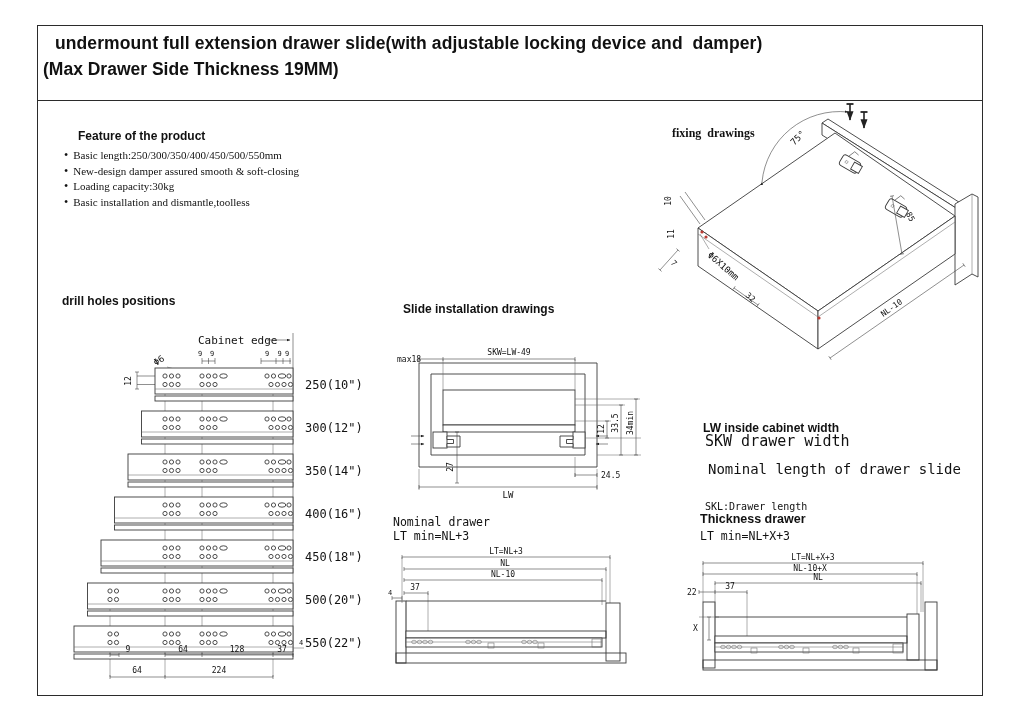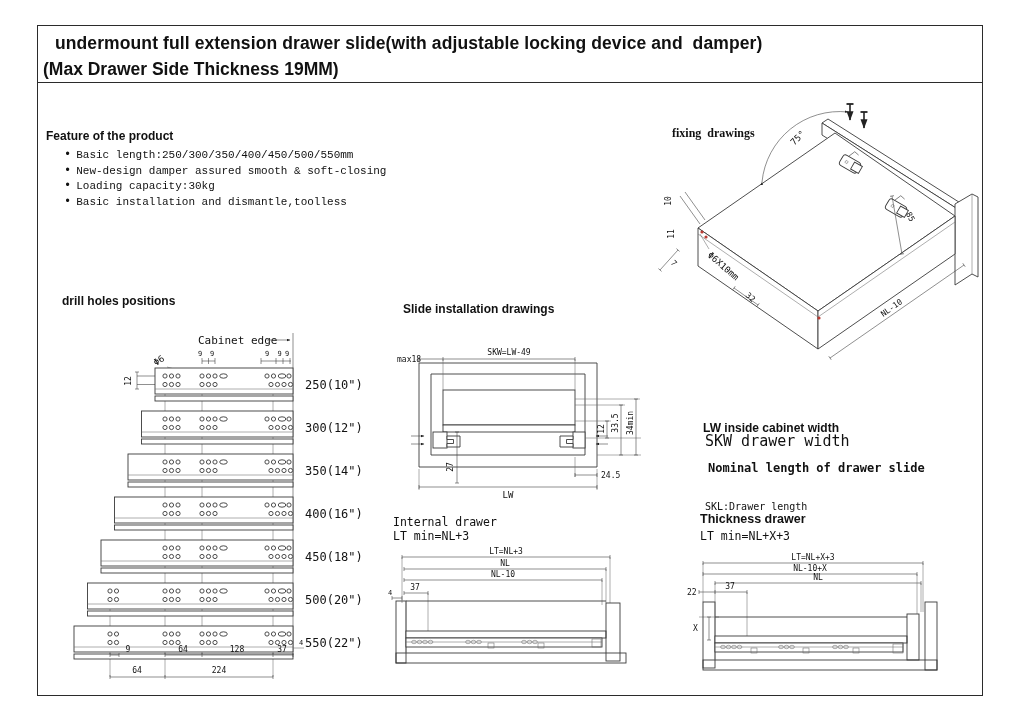--- a/index.html
+++ b/index.html
@@ -1,23 +1,23 @@
 <!DOCTYPE html>
 <html><head>
 <meta charset="utf-8">
 <style>
   html,body{margin:0;padding:0;background:#fff;}
   body{width:1025px;height:724px;position:relative;font-family:"Liberation Sans",sans-serif;color:#111;overflow:hidden;}
   .frame{position:absolute;left:37px;top:25px;width:946px;height:671px;border:1.6px solid #2b2b2b;box-sizing:border-box;}
-  .titlebar{position:absolute;left:37px;top:25px;width:946px;height:58px;border-bottom:1.6px solid #2b2b2b;box-sizing:border-box;}
+  .titlebar{position:absolute;left:37px;top:25px;width:946px;height:76px;border-bottom:1.6px solid #2b2b2b;box-sizing:border-box;}
   .t1{position:absolute;left:18px;top:8px;font-size:17.5px;font-weight:bold;white-space:pre;letter-spacing:0.1px;}
   .t2{position:absolute;left:6px;top:34px;font-size:17.5px;font-weight:bold;white-space:pre;}
   .hd{position:absolute;font-size:12px;font-weight:bold;white-space:pre;}
   .mono{position:absolute;font-family:"DejaVu Sans Mono",monospace;white-space:pre;}
-  .bullets{position:absolute;left:64px;top:148px;font-family:Liberation Mono, monospace;font-size:11px;line-height:15.6px;}
+  .bullets{position:absolute;left:64px;top:148px;font-family:Liberation Serif, serif;font-size:11px;line-height:15.6px;}
   .bullets .it::before{content:"\2022";margin-right:5px;font-size:12px;}
   svg{position:absolute;overflow:visible;}
   .ln{stroke:#3a3a3a;stroke-width:0.9;fill:none;}
   .fw{stroke:#3a3a3a;stroke-width:0.9;fill:#fff;}
   .thin{stroke:#6a6a6a;stroke-width:0.55;fill:none;}
   .dim{stroke:#444;stroke-width:0.6;fill:none;}
   text.d{font:8px "DejaVu Sans Mono",monospace;fill:#111;}
   text.d7{font:7px "DejaVu Sans Mono",monospace;fill:#111;}
   text.d9{font:9px "DejaVu Sans Mono",monospace;fill:#111;}
   text.sz{font:12px "DejaVu Sans Mono",monospace;fill:#111;}
@@ -41,38 +41,38 @@
     </marker>
   </defs>
 </svg>
 
 <div class="frame"></div>
 <div class="titlebar">
   <div class="t1">undermount full extension drawer slide(with adjustable locking device and  damper)</div>
   <div class="t2">(Max Drawer Side Thickness 19MM)</div>
 </div>
 
-<div class="hd" style="left:46px;top:129px;">Feature of the product</div>
+<div class="hd" style="left:78px;top:129px;">Feature of the product</div>
 <div class="bullets">
   <div class="it">Basic length:250/300/350/400/450/500/550mm</div>
   <div class="it">New-design damper assured smooth &amp; soft-closing</div>
   <div class="it">Loading capacity:30kg</div>
   <div class="it">Basic installation and dismantle,toolless</div>
 </div>
 
 <div class="hd" style="left:672px;top:126px;font-family:Liberation Serif, serif;">fixing  drawings</div>
 <div class="hd" style="left:62px;top:294px;">drill holes positions</div>
 <div class="hd" style="left:403px;top:302px;">Slide installation drawings</div>
 
 <div class="hd" style="left:703px;top:421px;">LW inside cabinet width</div>
 <div class="mono" style="left:705px;top:432px;font-size:15px;">SKW drawer width</div>
-<div class="mono" style="left:708px;top:461px;font-size:12px;font-weight:bold;">Nominal length of drawer slide</div>
+<div class="mono" style="left:708px;top:461px;font-size:14px;">Nominal length of drawer slide</div>
 <div class="mono" style="left:705px;top:491px;font-size:10px;margin-top:10px;">SKL:Drawer length</div>
 
-<div class="mono" style="left:393px;top:515px;font-size:11.5px;">Internal drawer</div>
+<div class="mono" style="left:393px;top:515px;font-size:11.5px;">Nominal drawer</div>
 <div class="mono" style="left:393px;top:529px;font-size:11.5px;">LT min=NL+3</div>
 
 <div class="hd" style="left:700px;top:512px;font-size:12.5px;">Thickness drawer</div>
 <div class="mono" style="left:700px;top:529px;font-size:11.5px;">LT min=NL+X+3</div>
 
 <svg style="left:650px;top:98px;" width="335" height="270" viewBox="0 0 335 270">
 
   <polygon points="172,25 317,117 323,113 178,21" class="fw"></polygon>
   <polygon points="172,25 317,117 317,129 172,37" class="fw"></polygon>
 

